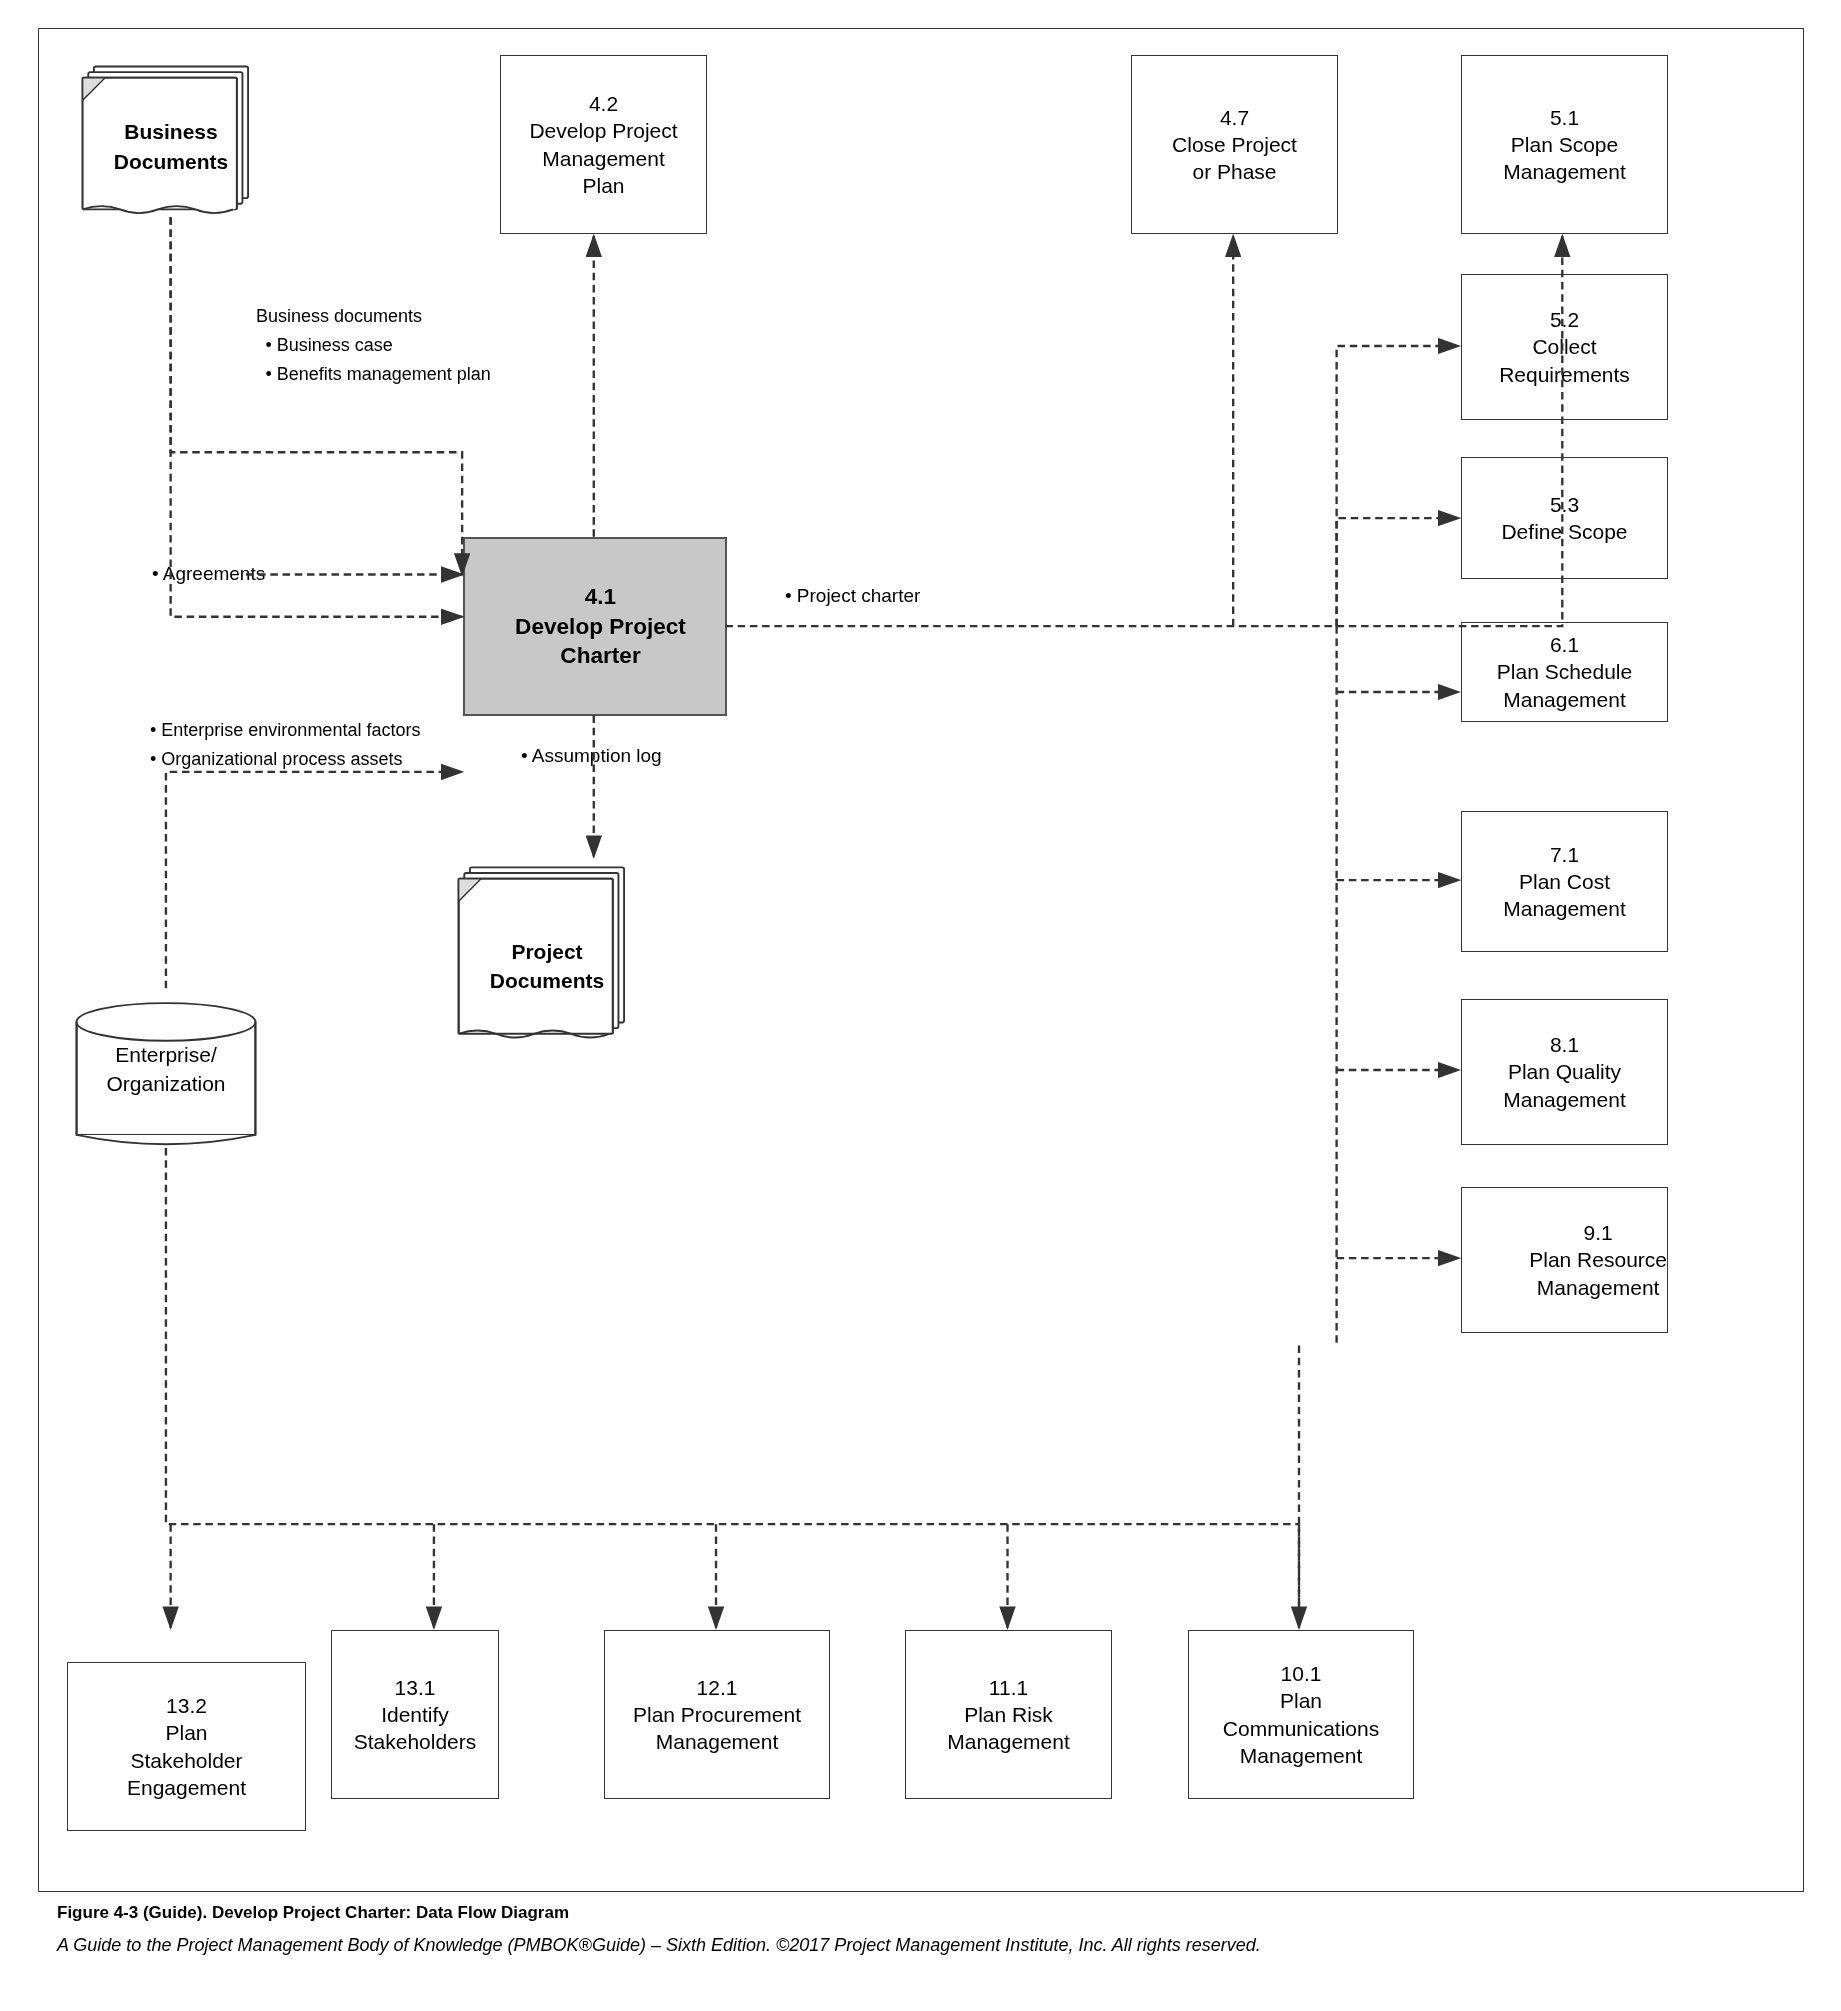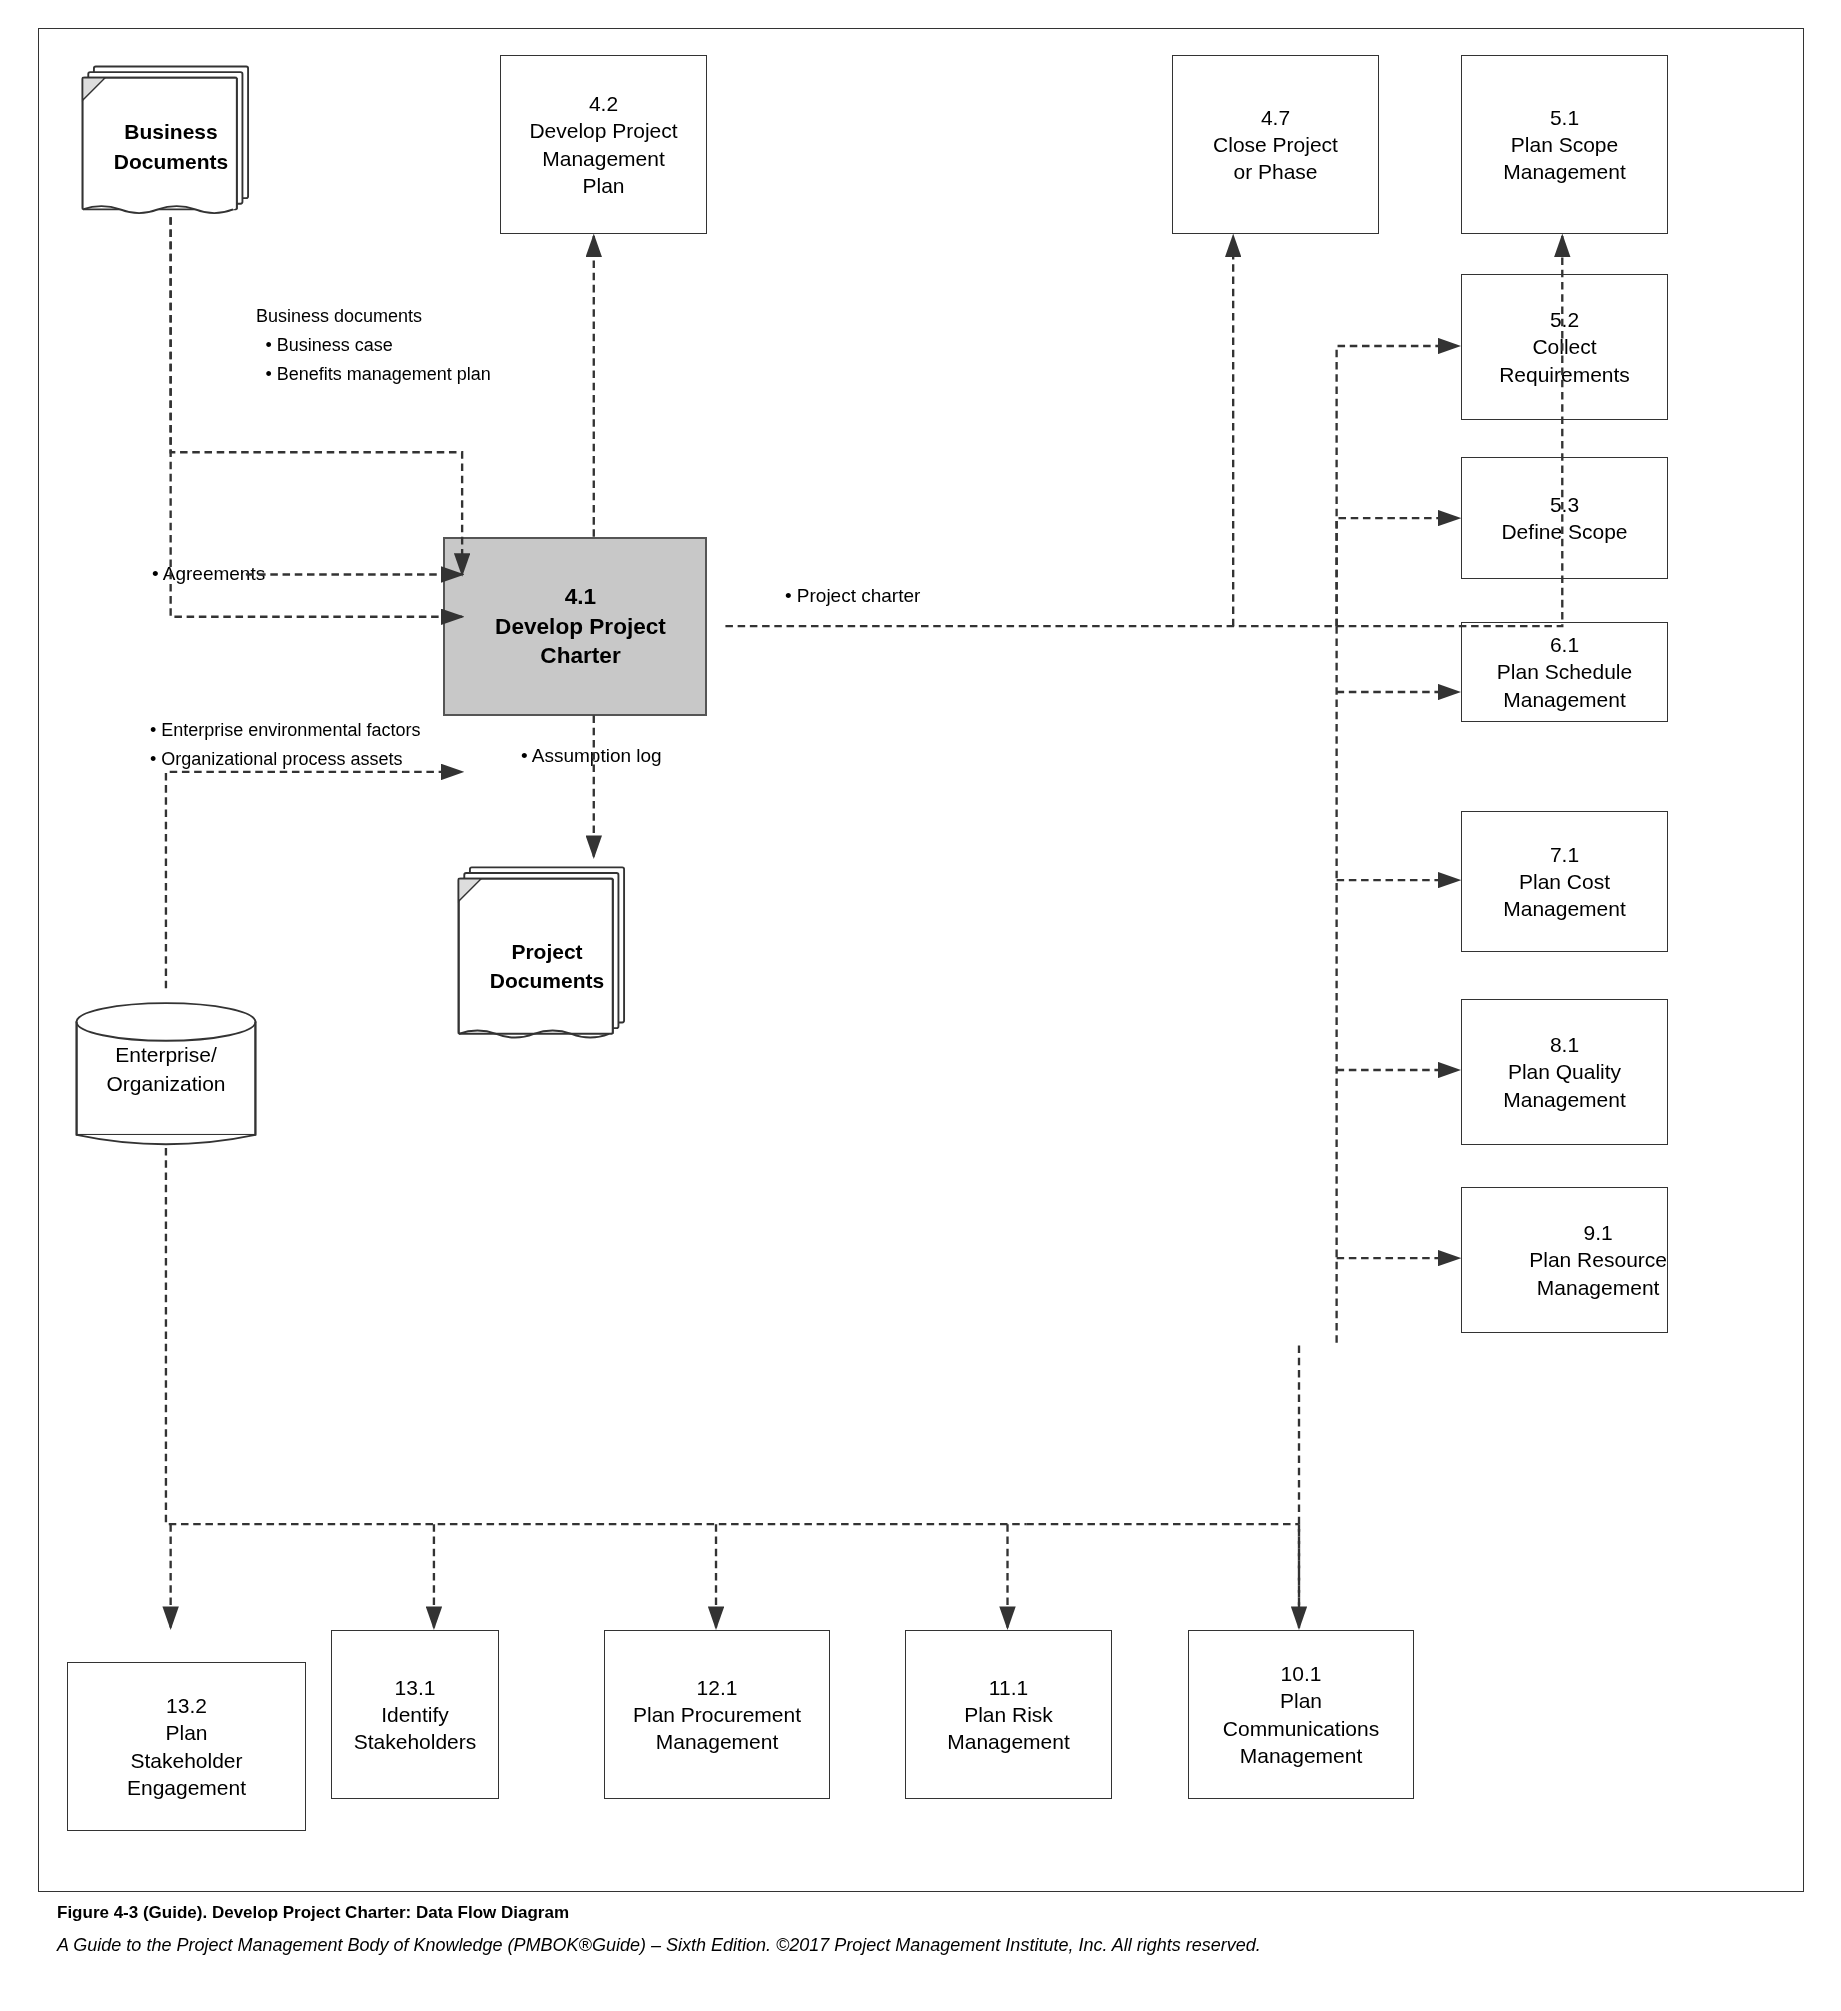--- a/index.html
+++ b/index.html
@@ -153,21 +153,21 @@
         <polygon points="6,22 30,22 6,46" fill="#ddd" stroke="#333" stroke-width="1.5"></polygon>
       </svg>
       <div class="doc-text" style="margin-top:19px;">Business
 Documents</div>
     </div>
 
     <div class="box" style="left:461px; top:26px; width:207px; height:179px;">
       <span>4.2<br>Develop Project<br>Management<br>Plan</span>
     </div>
 
-    <div class="box" style="left:1092px; top:26px; width:207px; height:179px;margin-left:41px;">
+    <div class="box" style="left:1092px; top:26px; width:207px; height:179px;">
       <span>4.7<br>Close Project<br>or Phase</span>
     </div>
 
     <div class="box" style="left:1422px; top:26px; width:207px; height:179px;">
       <span>5.1<br>Plan Scope<br>Management</span>
     </div>
 
     <div class="box" style="left:1422px; top:245px; width:207px; height:146px;justify-content:center;">
       <span>5.2<br>Collect<br>Requirements</span>
     </div>
@@ -185,21 +185,21 @@
     </div>
 
     <div class="box" style="left:1422px; top:970px; width:207px; height:146px;">
       <span>8.1<br>Plan Quality<br>Management</span>
     </div>
 
     <div class="box" style="left:1422px; top:1158px; width:207px; height:146px;align-items:flex-end;">
       <span>9.1<br>Plan Resource<br>Management</span>
     </div>
 
-    <div class="box box-gray" style="left:404px; top:508px; width:264px; height:179px; font-weight:bold; font-size:22.6px;padding-left:11px;">
+    <div class="box box-gray" style="left:424px; top:508px; width:264px; height:179px; font-weight:bold; font-size:22.6px;padding-left:11px;">
       <span>4.1<br><strong>Develop Project<br>Charter</strong></span>
     </div>
 
     <div class="doc-shape" style="left:414px; top:829px; width:188px; height:188px;">
       <svg class="doc-svg" viewBox="0 0 200 200" xmlns="http://www.w3.org/2000/svg">
         <rect x="18" y="10" width="164" height="165" rx="2" fill="#fff" stroke="#333" stroke-width="2"></rect>
         <rect x="12" y="16" width="164" height="165" rx="2" fill="#fff" stroke="#333" stroke-width="2"></rect>
         <rect x="6" y="22" width="164" height="165" rx="2" fill="#fff" stroke="#333" stroke-width="2"></rect>
         <path d="M6,187 Q26,180 46,187 Q66,195 86,187 Q106,180 126,187 Q146,195 166,187" fill="none" stroke="#333" stroke-width="2"></path>
         <line x1="6" y1="22" x2="6" y2="187" stroke="#333" stroke-width="2"></line>

